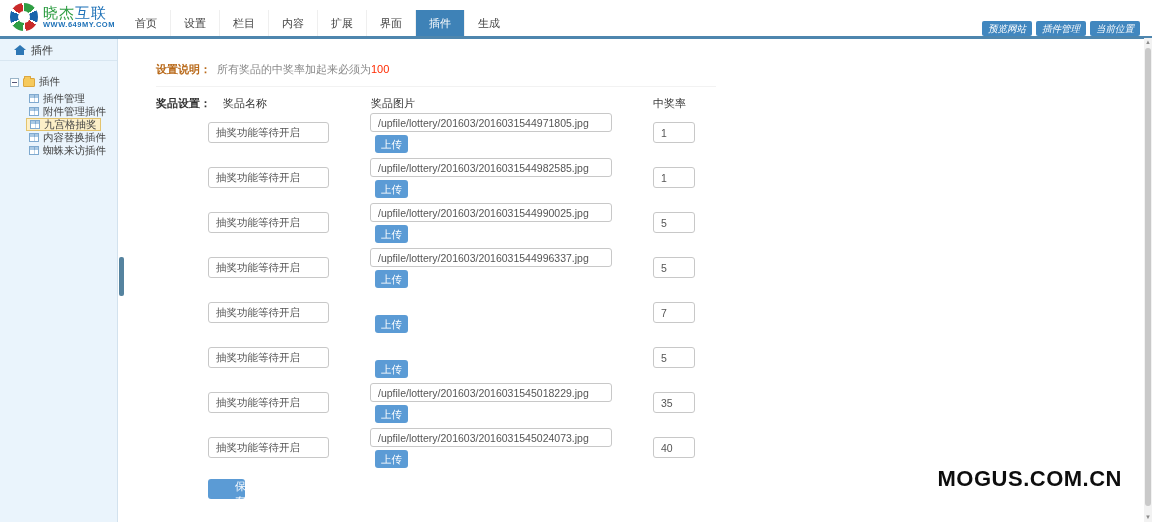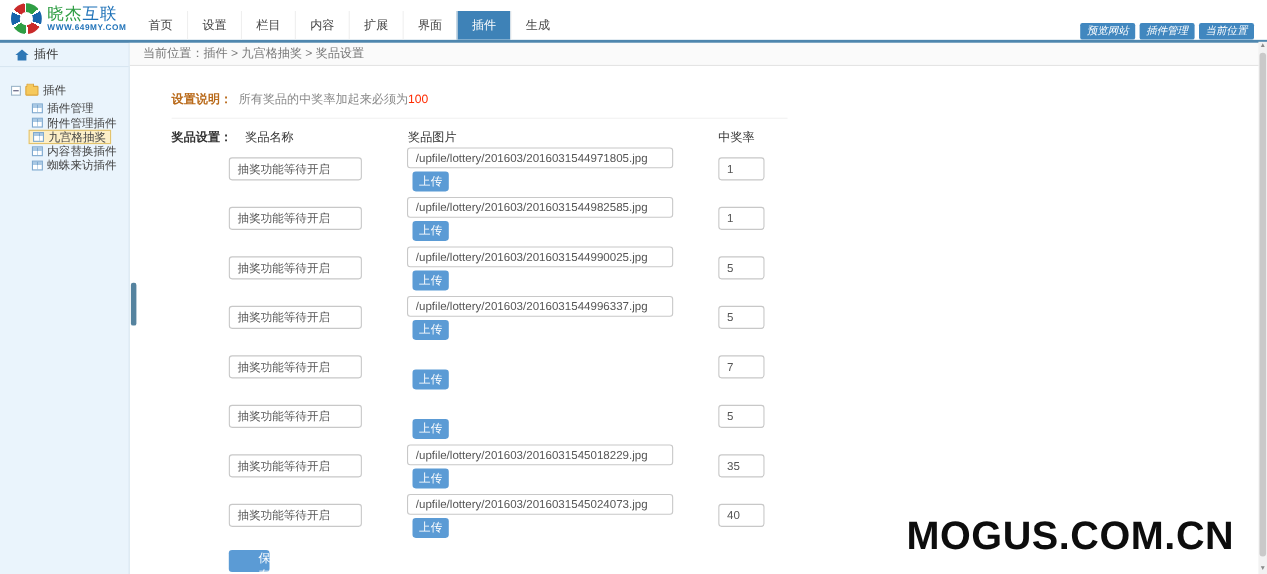--- a/index.html
+++ b/index.html
@@ -80,21 +80,21 @@
                      padding:0 7px; font-family:inherit; background:#fff; }
   .name-input { position:absolute; left:52px; top:9px; width:121px; height:21px; }
   .image-input { position:absolute; left:214px; top:0; width:242px; height:19px; }
   .upload-btn { position:absolute; left:219px; top:22px; width:33px; height:18px; line-height:17px;
                 background:var(--button-blue,#5b9bd5); color:#fff; border:none; border-radius:3px;
                 font-size:10.5px; cursor:pointer; padding:0; }
   .rate-input { position:absolute; left:497px; top:9px; width:42px; height:21px; }
   .save-btn { margin:6px 0 0 52px; width:37px; height:20px; background:var(--button-blue,#5b9bd5);
               color:#fff; border:none; border-radius:3px; font-size:11px; cursor:pointer;padding-left:27px; }
 
-  .watermark { position:absolute; right:30px; top:466px; font-size:36px; font-weight:bold;
+  .watermark { position:absolute; right:30px; top:466px; font-size:22px; font-weight:bold;
                color:#0d0d0d; letter-spacing:0.5px; }
 
   
   .scrollbar { position:absolute; right:0; top:38px; width:8px; height:484px; background:#f2f2f2; }
   .scroll-arrow { position:absolute; left:0; width:8px; height:9px; font-size:6px; color:#8a8a8a;
                   text-align:center; line-height:9px; cursor:pointer; }
   .scroll-up { top:0; }
   .scroll-down { bottom:0; }
   .scroll-thumb { position:absolute; left:1px; top:10px; width:6px; height:458px;
                   background:#c9c9c9; border-radius:3px; cursor:grab; }
@@ -164,23 +164,20 @@
   </li>
             <li class="tree-item">
     <span class="grid-icon"></span>
     <span>蜘蛛来访插件</span>
   </li>
           </ul>
       </div>
     </aside>
 
     <main class="content">
-      <div class="breadcrumb">
-        <span>当前位置：</span><span>插件 &gt; 九宫格抽奖 &gt; 奖品设置</span>
-      </div>
 
       <div class="form-area">
         <div class="note-row">
           <span class="note-label">设置说明：</span><span>所有奖品的中奖率加起来必须为</span><span class="note-value">100</span>
         </div>
 
         <div class="form-header">
           <span class="section-label">奖品设置：</span>
           <span class="col-name">奖品名称</span>
           <span class="col-image">奖品图片</span>

